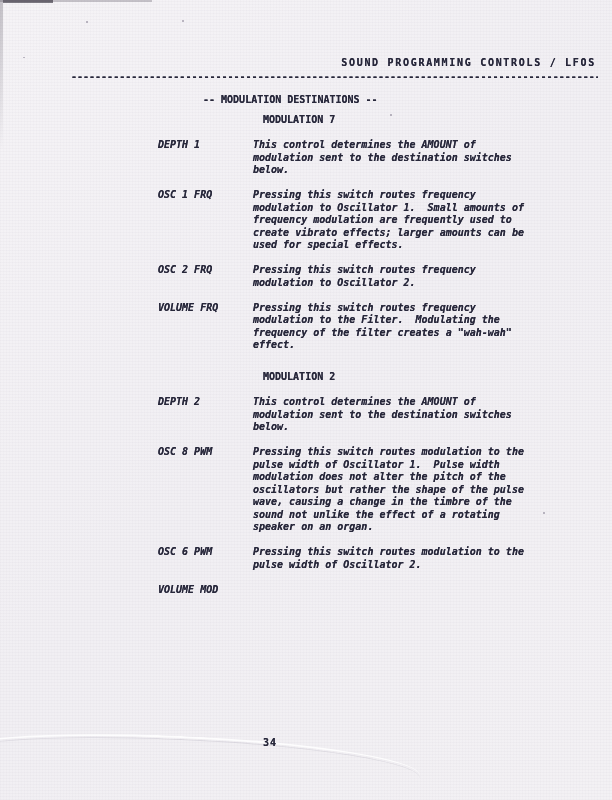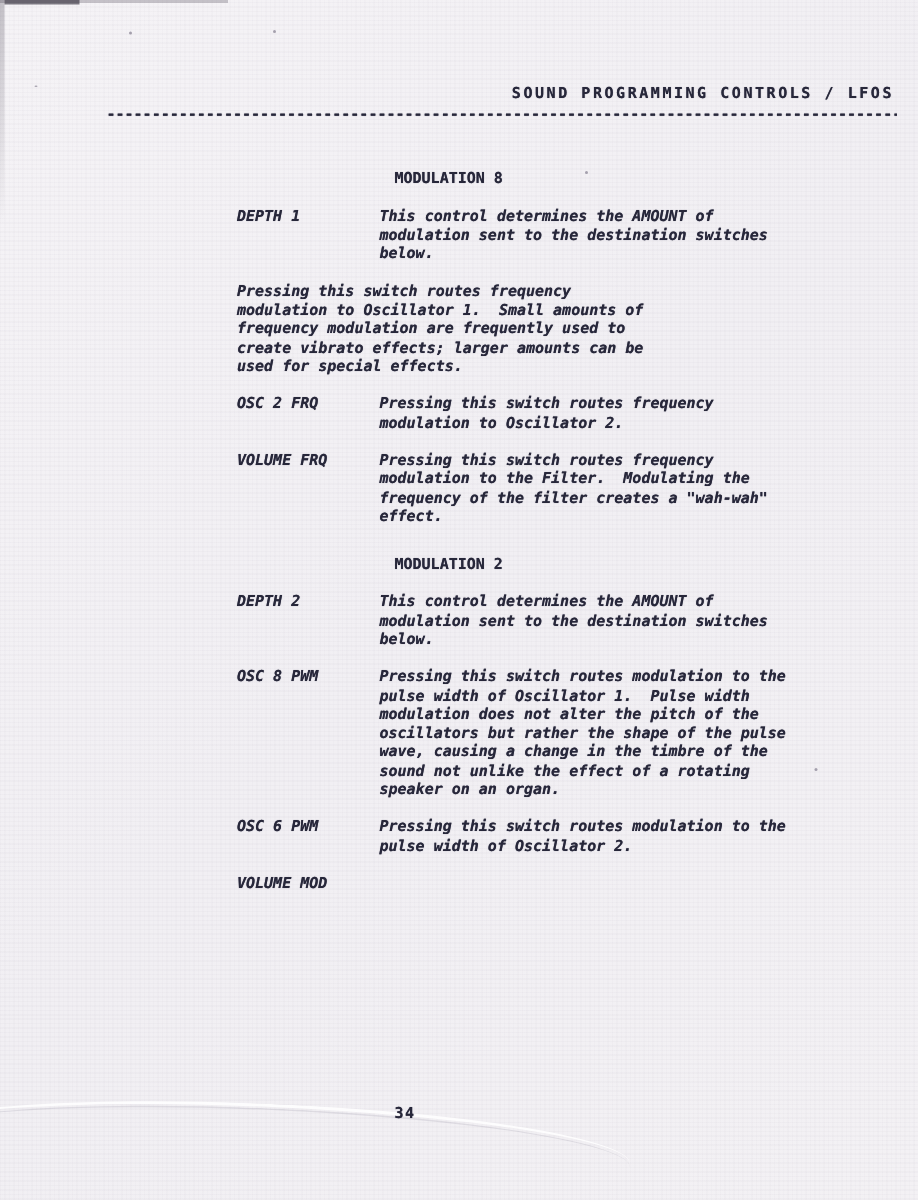--- a/index.html
+++ b/index.html
@@ -153,31 +153,33 @@
   <div class="speck s2"></div>
   <div class="speck s3"></div>
   <div class="speck s4"></div>
   <div class="speck s5"></div>
   <div class="bottom-curl-shadow"></div>
   <div class="bottom-curl"></div>
 
   <div class="header-title ink">SOUND PROGRAMMING CONTROLS / LFOS</div>
   <div class="divider-rule ink">------------------------------------------------------------------------------------------</div>
 
+  <div class="main-heading ink">-- MODULATION DESTINATIONS --</div>
 
   <div class="section-block first">
-    <h3 class="section-title ink">MODULATION 8</h3>
+    <h3 class="section-title ink">MODULATION 7</h3>
 
     <div class="entry">
       <div class="term ink">DEPTH 1</div>
       <div class="desc ink">This control determines the AMOUNT of
 modulation sent to the destination switches
 below.</div>
     </div>
     <div class="entry">
+      <div class="term ink">OSC 1 FRQ</div>
       <div class="desc ink">Pressing this switch routes frequency
 modulation to Oscillator 1.  Small amounts of
 frequency modulation are frequently used to
 create vibrato effects; larger amounts can be
 used for special effects.</div>
     </div>
     <div class="entry">
       <div class="term ink">OSC 2 FRQ</div>
       <div class="desc ink">Pressing this switch routes frequency
 modulation to Oscillator 2.</div>

